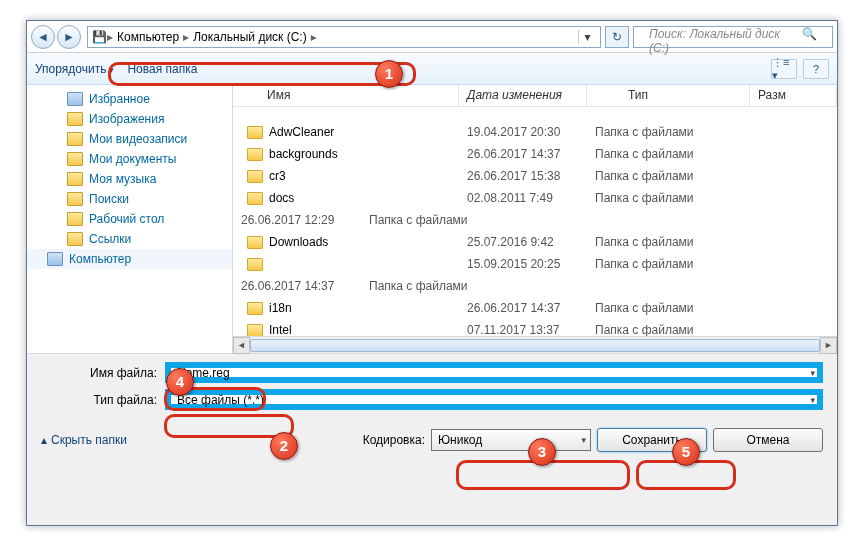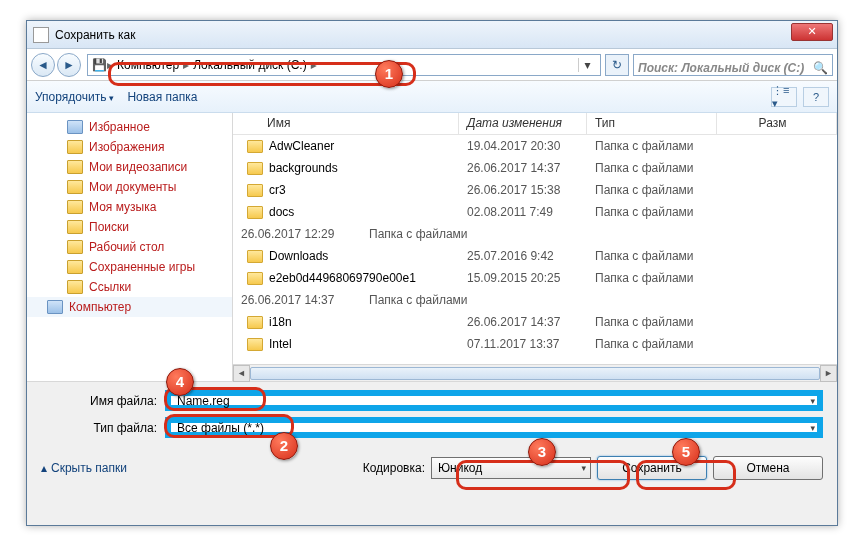--- a/index.html
+++ b/index.html
@@ -13,45 +13,45 @@
 .close-btn { position: absolute; right: 4px; top: 2px; width: 42px; height: 18px; background: linear-gradient(#e77, #c33); border: 1px solid #933; border-radius: 2px; color: #fff; text-align: center; line-height: 14px; font-size: 11px; }
 
 .navbar { height: 32px; background: #fff; border-bottom: 1px solid #d0d0d0; display: flex; align-items: center; padding: 4px; }
 .nav-arrows { display: flex; gap: 2px; margin-right: 6px; }
 .nav-arrow { width: 24px; height: 24px; border: 1px solid #8aa8c8; border-radius: 12px; background: linear-gradient(#f8fcff,#dae8f5); display: flex; align-items: center; justify-content: center; color: #2a5a8a; }
 .address { flex: 1; height: 22px; border: 1px solid #8aa8c8; background: #fff; display: flex; align-items: center; padding: 0 4px; }
 .crumb { padding: 0 4px; display: flex; align-items: center; gap: 2px; }
 .crumb-sep { color: #666; }
 .addr-dd { width: 18px; text-align: center; color: #444; border-left: 1px solid #ccc; }
 .refresh { width: 24px; height: 22px; border: 1px solid #8aa8c8; background: #eaf2fa; margin: 0 4px; display: flex; align-items: center; justify-content: center; color: #2a5a8a; }
-.search { width: 200px; height: 22px; border: 1px solid #8aa8c8; background: #fff; display: flex; align-items: flex-end; padding: 0 4px; color: #888; font-style: italic; font-weight: bold; }
+.search { width: 200px; height: 22px; border: 1px solid #8aa8c8; background: #fff; display: flex; align-items: flex-start; padding: 0 15px; color: #888; font-style: italic; }
 .search .sicon { margin-left: auto; color: #2a5a8a; font-style: normal; }
 
 .toolbar { height: 32px; background: linear-gradient(#f7fbff,#e7f1fb); border-bottom: 1px solid #cadced; display: flex; align-items: center; padding: 0 8px; gap: 14px; }
 .tb-link { color: #13437c; }
 .tb-dd::after { content: " ▾"; font-size: 9px; }
 .tb-right { margin-left: auto; display: flex; gap: 6px; }
 .tb-icon { width: 26px; height: 20px; border: 1px solid #b8cee3; background: #f0f6fc; display: flex; align-items: center; justify-content: center; color: #2a5a8a; font-size: 11px; }
 
 .body { display: flex; height: 268px; }
 .sidebar { width: 206px; border-right: 1px solid #d8d8d8; background: #fff; overflow: hidden; padding: 4px 0; }
-.sb-item { display: flex; align-items: center; gap: 6px; padding: 1px 6px 1px 40px; height: 20px; color: #b91c1c; white-space: nowrap; }
+.sb-item { display: flex; align-items: center; gap: 6px; padding: 1px 6px 1px 40px; height: 20px; color: #0369a1; white-space: nowrap; }
 .sb-item.l1 { padding-left: 20px; }
 .sb-ico { width: 16px; height: 14px; background: linear-gradient(#ffe89c,#f6c94e); border: 1px solid #c9a02e; border-radius: 1px; flex-shrink: 0; }
 .sb-ico.sp { background: linear-gradient(#cfe3f8,#9cc1e8); border-color: #6a93c2; }
 .sb-item.sel { background: #f0f6fc; }
 
 .filepane { flex: 1; background: #fff; display: flex; flex-direction: column; }
 .fp-head { display: flex; height: 22px; border-bottom: 1px solid #e4e4e4; }
 .fp-col { padding: 3px 8px; border-right: 1px solid #e4e4e4; color: #333; }
 .fp-col.name { width: 226px; padding-left: 34px; }
 .fp-col.date { width: 128px; font-style: italic; }
-.fp-col.type { width: 130px; }
-.fp-col.size { flex: 1; text-align: center; padding-right: 16px; }
-.fp-rows { flex: 1; overflow: hidden; }
+.fp-col.type { width: 130px; margin-left: 33px; }
+.fp-col.size { flex: 1; text-align: left; padding-right: 16px; }
+.fp-rows { flex: 1; overflow: hidden; margin-top: 14px; }
 .fp-row { display: flex; height: 22px; align-items: center; }
 .fp-row .c { padding: 0 8px; white-space: nowrap; overflow: hidden; }
 .fp-row .c.name { width: 226px; padding-left: 14px; display: flex; align-items: center; gap: 6px; }
 .fp-row .c.date { width: 128px; color: #555; }
 .fp-row .c.type { width: 130px; color: #555; }
 .fico { width: 16px; height: 13px; background: linear-gradient(#ffe89c,#f6c94e); border: 1px solid #d4a833; border-radius: 1px; flex-shrink: 0; }
 .hscroll { height: 17px; background: #f0f0f0; border-top: 1px solid #d8d8d8; position: relative; }
 .hscroll .thumb { position: absolute; left: 17px; top: 2px; right: 17px; height: 13px; background: linear-gradient(#eaf2fa,#cfe0f2); border: 1px solid #9cb7d4; border-radius: 2px; }
 .hscroll .arr { position: absolute; top: 0; width: 17px; height: 17px; background: #e8e8e8; border: 1px solid #c0c0c0; text-align: center; line-height: 14px; font-size: 9px; color: #555; }
 .hscroll .arr.r { right: 0; }
@@ -73,25 +73,20 @@
 
 
 .callout { position: absolute; border: 3px solid #d62e1a; border-radius: 10px; pointer-events: none; }
 .badge { position: absolute; width: 28px; height: 28px; border-radius: 14px; background: radial-gradient(circle at 35% 30%, #ff7a5c, #d62e1a); border: 1px solid #8a1508; color: #fff; font-weight: bold; font-size: 15px; text-align: center; line-height: 26px; box-shadow: 1px 1px 3px rgba(0,0,0,0.4); pointer-events: none; }
 </style>
 </head>
 <body>
 
 <div class="window">
 
-  <div class="titlebar">
-    <div class="icon"></div>
-    <span class="title">Сохранить как</span>
-    <div class="close-btn">✕</div>
-  </div>
 
   <div class="navbar">
     <div class="nav-arrows">
       <div class="nav-arrow">◄</div>
       <div class="nav-arrow">►</div>
     </div>
     <div class="address">
       <span>💾</span>
       <span class="crumb-sep">▸</span>
       <span class="crumb">Компьютер</span>
@@ -141,24 +136,20 @@
         <div class="sb-item">
           <div class="sb-ico"></div>
           <span>Поиски</span>
         </div>
         <div class="sb-item">
           <div class="sb-ico"></div>
           <span>Рабочий стол</span>
         </div>
         <div class="sb-item">
           <div class="sb-ico"></div>
-          <span>Сохраненные игры</span>
-        </div>
-        <div class="sb-item">
-          <div class="sb-ico"></div>
           <span>Ссылки</span>
         </div>
         <div class="sb-item l1 sel">
           <div class="sb-ico sp"></div>
           <span>Компьютер</span>
         </div>
       </div>
     <div class="filepane">
       <div class="fp-head">
         <div class="fp-col name">Имя</div>
@@ -207,21 +198,20 @@
             <div class="c name">
               <div class="fico"></div>
               <span>Downloads</span>
             </div>
             <div class="c date">25.07.2016 9:42</div>
             <div class="c type">Папка с файлами</div>
           </div>
           <div class="fp-row">
             <div class="c name">
               <div class="fico"></div>
-              <span>e2eb0d44968069790e00e1</span>
             </div>
             <div class="c date">15.09.2015 20:25</div>
             <div class="c type">Папка с файлами</div>
           </div>
           <div class="fp-row">
             <div class="c date">26.06.2017 14:37</div>
             <div class="c type">Папка с файлами</div>
           </div>
           <div class="fp-row">
             <div class="c name">

